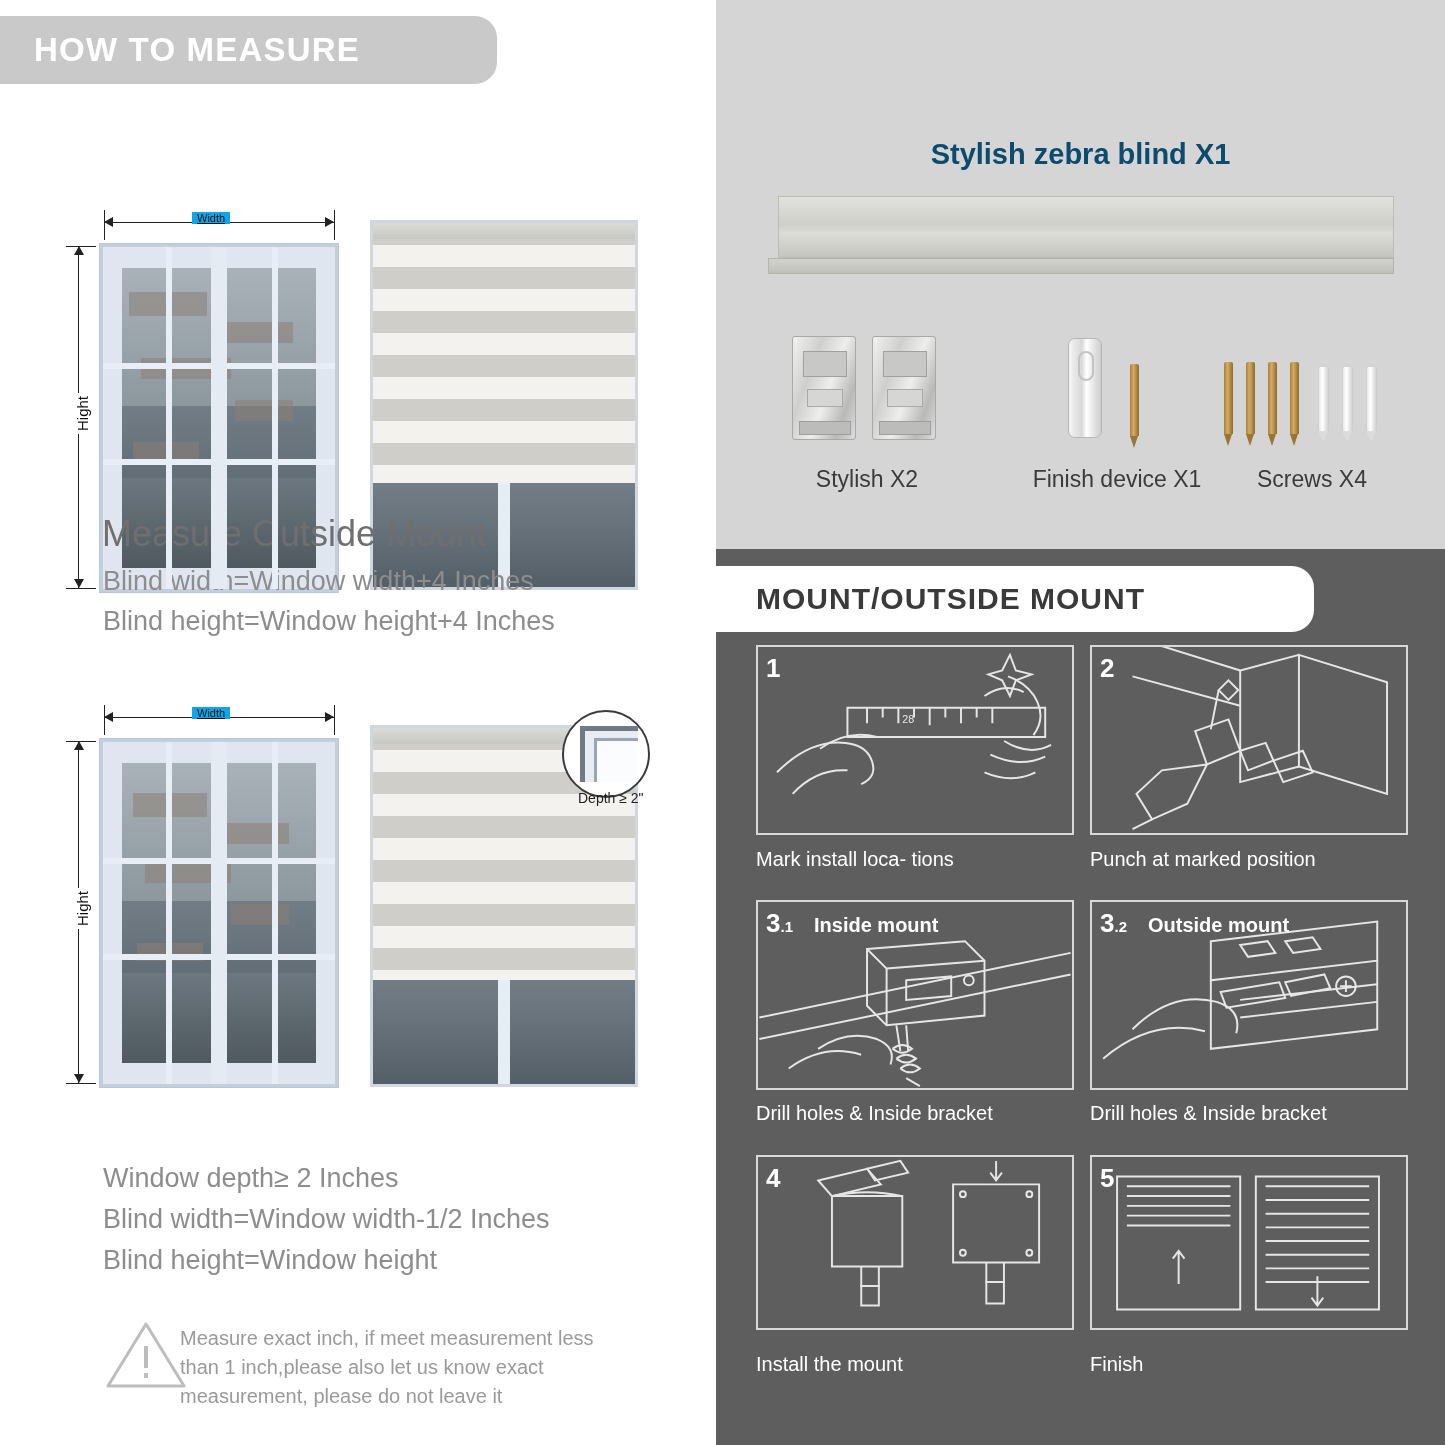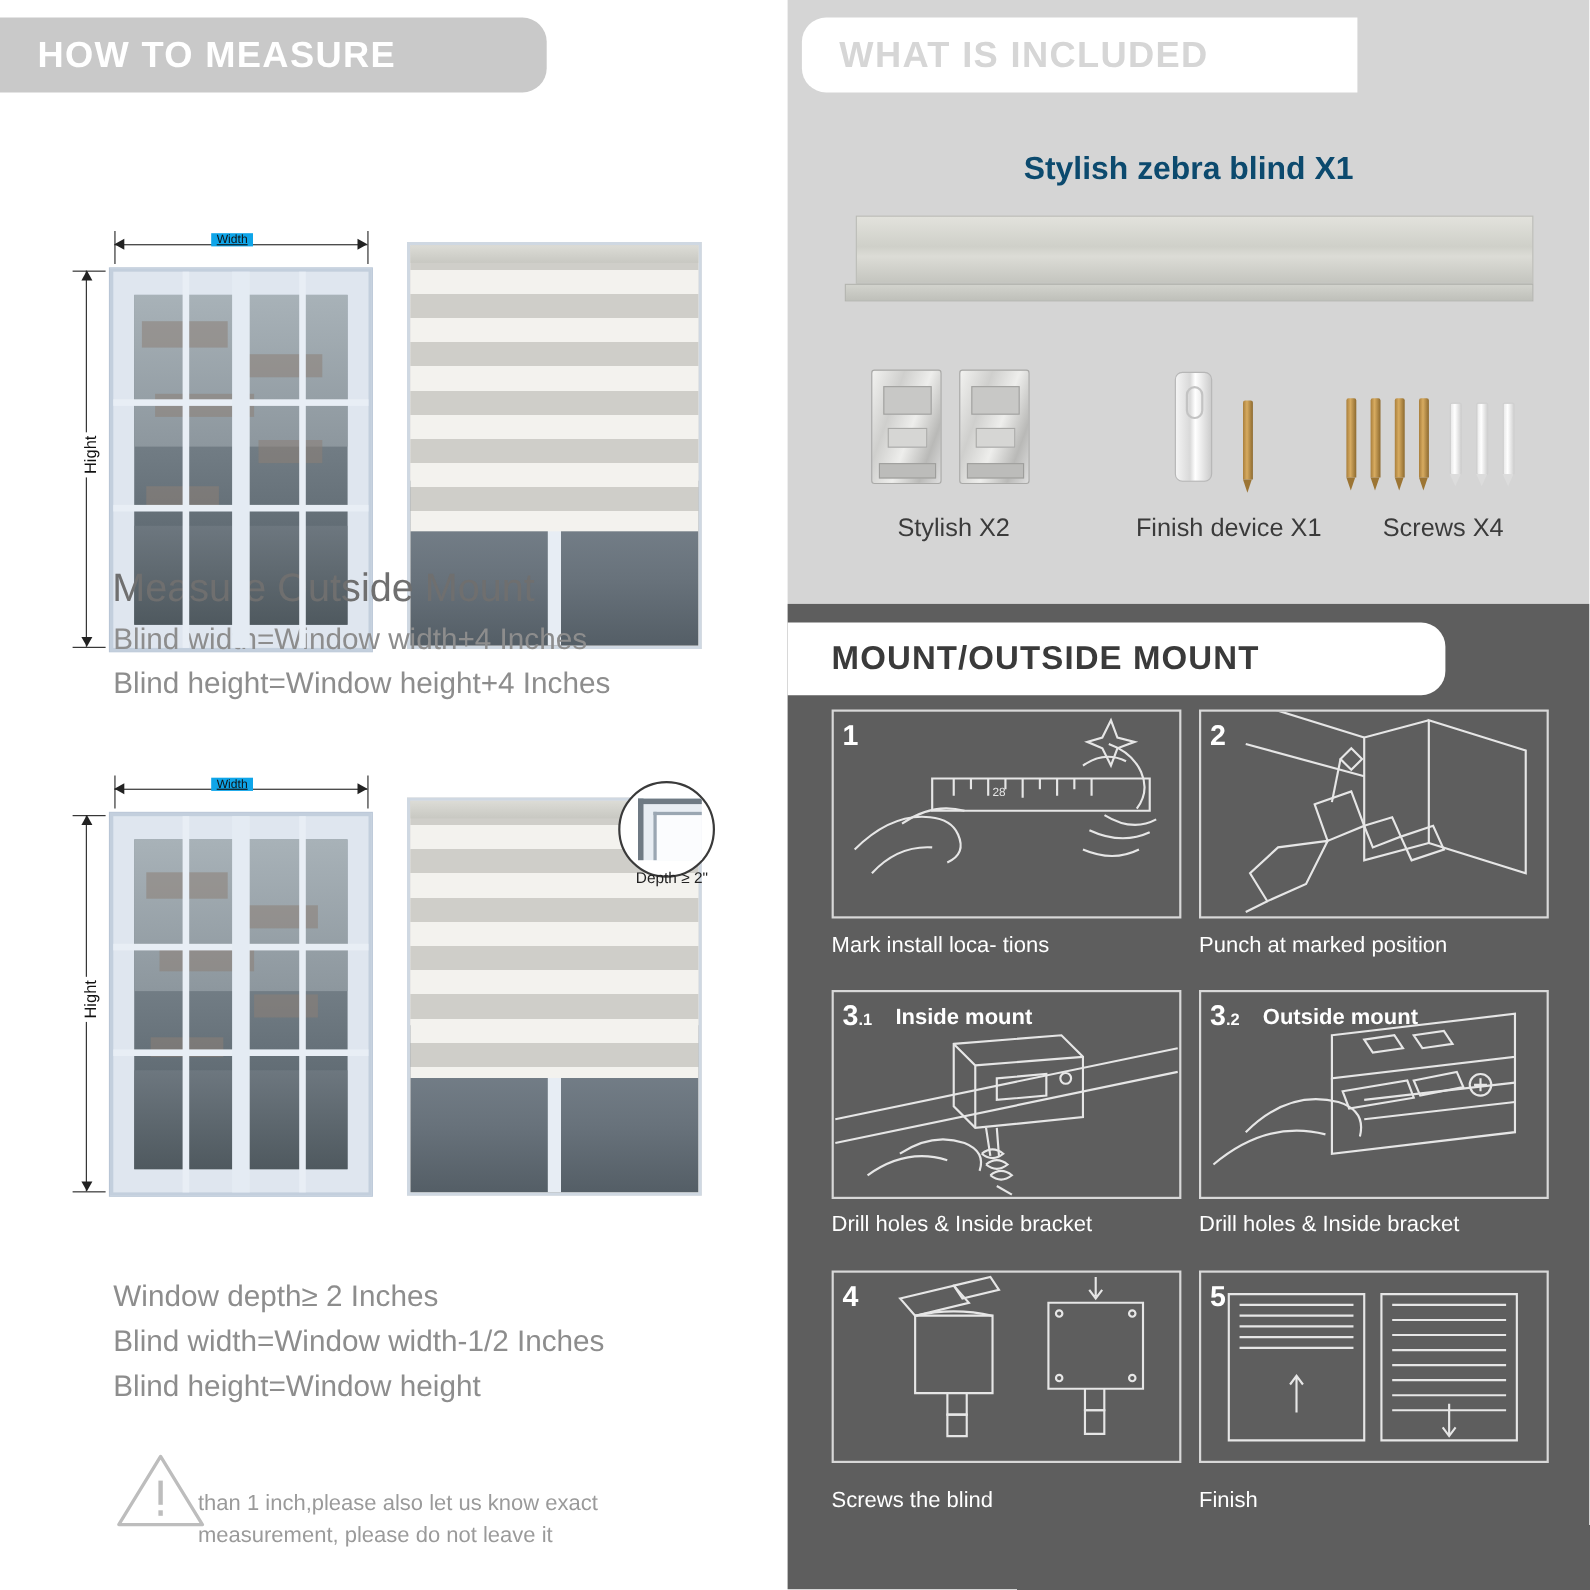--- a/index.html
+++ b/index.html
@@ -367,20 +367,21 @@
 
     <div class="body-text" style="left:103px;top:1163px;">Window depth≥ 2 Inches</div>
     <div class="body-text" style="left:103px;top:1204px;">Blind width=Window width-1/2 Inches</div>
     <div class="body-text" style="left:103px;top:1245px;">Blind height=Window height</div>
 
     <svg class="warn-svg" width="84" height="74" viewBox="0 0 84 74" style="left:104px;top:1318px;">
       <path d="M42 6 L80 68 L4 68 Z" fill="none" stroke="#bdbdbd" stroke-width="3" stroke-linejoin="round"></path>
       <rect x="40" y="28" width="4" height="22" fill="#bdbdbd"></rect>
       <rect x="40" y="55" width="4" height="5" fill="#bdbdbd"></rect>
     </svg>
+    <div class="warn-text" style="left:180px;top:1324px;">Measure exact inch, if meet measurement less</div>
     <div class="warn-text" style="left:180px;top:1353px;">than 1 inch,please also let us know exact</div>
     <div class="warn-text" style="left:180px;top:1382px;">measurement, please do not leave it</div>
   </div>
 
   <div class="right-top">
     <div class="included-title">Stylish zebra blind X1</div>
 
     <div class="rail">
       <div class="rail-top"></div>
       <div class="rail-bottom"></div>
@@ -413,23 +414,20 @@
       <div class="screw-gold" style="left:34px;top:26px;"></div>
       <div class="screw-gold" style="left:56px;top:26px;"></div>
       <div class="screw-gold" style="left:78px;top:26px;"></div>
       <div class="screw-white" style="left:106px;top:30px;"></div>
       <div class="screw-white" style="left:130px;top:30px;"></div>
       <div class="screw-white" style="left:154px;top:30px;"></div>
     </div>
     <div class="part-caption" style="left:496px;top:466px;width:200px;">Screws X4</div>
   </div>
 
-  <div class="banner-included">
-    <span>WHAT IS INCLUDED</span>
-  </div>
 
   <div class="right-bot"></div>
   <div class="banner-mount">
     <span>MOUNT/OUTSIDE MOUNT</span>
   </div>
 
   <div class="step" style="left:756px;top:645px;width:318px;height:190px;">
     <svg class="sketch" viewBox="0 0 318 190">
       <g fill="none" stroke="#e6e6e6" stroke-width="2">
         <path d="M18 128 q34 -34 70 -30 q20 2 26 16 q8 18 -10 26"></path>
@@ -533,21 +531,21 @@
           <circle cx="276" cy="38" r="3"></circle>
         <circle cx="208" cy="98" r="3"></circle>
           <circle cx="276" cy="98" r="3"></circle>
         <path d="M232 108 L232 128 L250 128 L250 108"></path>
         <path d="M232 128 L232 150 L250 150 L250 128 Z"></path>
         <path d="M242 4 L242 22 M236 16 l6 8 l6 -8"></path>
       </g>
     </svg>
     <div class="step-num"><span>4</span></div>
   </div>
-  <div class="step-caption" style="left:756px;top:1353px;">Screws the blind</div>
+  <div class="step-caption" style="left:756px;top:1353px;">Install the mount</div>
 
   <div class="step" style="left:1090px;top:1155px;width:318px;height:175px;">
     <svg class="sketch" viewBox="0 0 318 175">
       <g fill="none" stroke="#e6e6e6" stroke-width="2">
         <path d="M24 20 L150 20 L150 156 L24 156 Z"></path>
         <path d="M166 20 L292 20 L292 156 L166 156 Z"></path>
         <path d="M34 30 L140 30 M34 40 L140 40 M34 50 L140 50 M34 60 L140 60 M34 70 L140 70"></path>
         <path d="M176 30 L282 30 M176 44 L282 44 M176 58 L282 58 M176 72 L282 72 M176 86 L282 86 M176 100 L282 100 M176 114 L282 114 M176 128 L282 128"></path>
         <path d="M87 130 L87 96 M81 104 l6 -8 l6 8"></path>
         <path d="M229 122 L229 152 M223 144 l6 8 l6 -8"></path>

